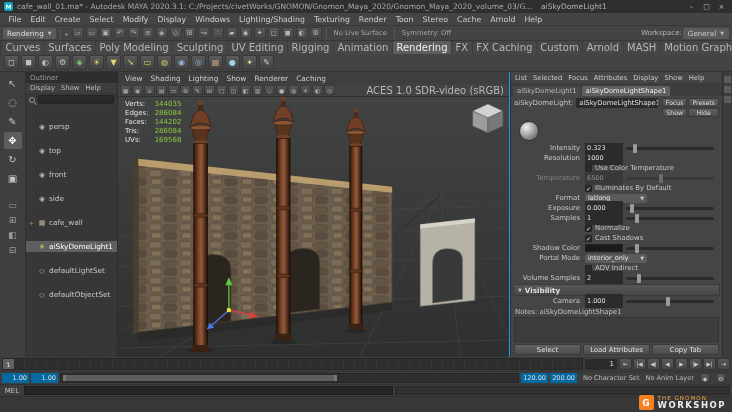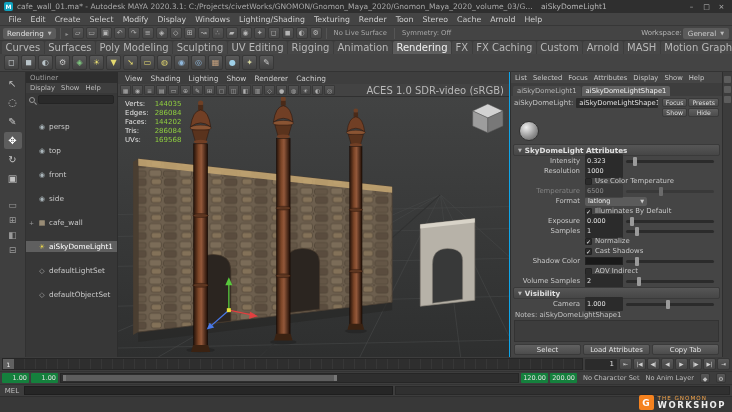--- a/index.html
+++ b/index.html
@@ -129,21 +129,21 @@
 
   
   .timeline-row { height:14px; background:#3d3d3d; display:flex; align-items:center; gap:2px; padding:0 2px; flex:0 0 auto; }
   .timeline { flex:1; height:12px; background:repeating-linear-gradient(90deg,#2e2e2e 0 10px,#373737 10px 11px); border:1px solid #262626; position:relative; }
   .cf-block { position:absolute; left:0; top:0; bottom:0; width:11px; background:#616161; color:#f0f0f0; font-size:6px; display:flex; align-items:center; justify-content:center; }
   .current-time-field { width:32px; height:11px; background:#2b2b2b; border-radius:1px; font-size:7px; color:#e0e0e0; display:flex; align-items:center; justify-content:flex-end; padding:0 3px; flex:0 0 auto; }
   .playback { display:flex; gap:1px; flex:0 0 auto; }
   .pb-btn { min-width:13px; height:12px; background:linear-gradient(#585858,#464646); border:1px solid #363636; border-radius:2px; font-size:5.6px; color:#d0d0d0; display:flex; align-items:center; justify-content:center; padding:0 1px; }
 
   .range-row { height:13px; background:#3d3d3d; border-top:1px solid #333; display:flex; align-items:center; gap:2px; padding:0 2px; flex:0 0 auto; }
-  .range-field { width:27px; height:10px; background:#15803d; border-radius:1px; font-size:6.5px; color:#e0e0e0; display:flex; align-items:center; justify-content:flex-end; padding:0 2px; flex:0 0 auto; }
+  .range-field { width:27px; height:10px; background:#0369a1; border-radius:1px; font-size:6.5px; color:#e0e0e0; display:flex; align-items:center; justify-content:flex-end; padding:0 2px; flex:0 0 auto; }
   .range-slider { flex:1; height:10px; background:#2e2e2e; border:1px solid #262626; position:relative; }
   .range-bar { position:absolute; left:0.5%; width:60%; top:1px; bottom:1px; background:#5d5d5d; border-radius:1px; }
   .range-bar::before,.range-bar::after { content:""; position:absolute; top:0; bottom:0; width:3px; background:#777; }
   .range-bar::before { left:0; } .range-bar::after { right:0; }
   .range-right { display:flex; align-items:center; gap:6px; padding:0 4px; font-size:6.6px; color:#bdbdbd; white-space:nowrap; flex:0 0 auto; }
   .rr-icon { width:10px; height:10px; background:linear-gradient(#585858,#464646); border:1px solid #363636; border-radius:2px; display:flex; align-items:center; justify-content:center; font-size:6px; color:#c0c0c0; }
 
   .command-row { height:12px; background:#3d3d3d; border-top:1px solid #333; display:flex; align-items:center; flex:0 0 auto; }
   .cmd-label { width:24px; text-align:center; font-size:7px; color:#c0c0c0; flex:0 0 auto; }
   .cmd-input { flex:1.1; height:9px; background:#262626; border:1px solid #1e1e1e; margin-right:2px; }
@@ -534,24 +534,20 @@
         <span class="ae-hbtn">Focus</span>
             <span class="ae-hbtn">Presets</span>
             <span class="ae-hbtn">Show</span>
             <span class="ae-hbtn">Hide</span>
           </span>
       </div>
       <div class="ae-sample">
         <span class="sample-ball"></span>
       </div>
       <div class="ae-scroll">
-        <div class="ae-section-header">
-          <span class="tri">▼</span>
-          <span>SkyDomeLight Attributes</span>
-        </div>
         <div>
 
 
             <div class="ae-row type-slider">
               <span class="ae-label">Intensity</span>
               <span class="ae-ctl">
 
                 <span class="field" style="">0.323</span>
 
                 <span class="slider">
@@ -580,44 +576,44 @@
 
             <div class="ae-row type-slider disabled">
               <span class="ae-label">Temperature</span>
               <span class="ae-ctl">
 
                 <span class="field" style="">6500</span>
 
                 <span class="slider">
                   <span class="slider-handle" style="left: 38%;"></span>
                 </span>
+              </span>
+            </div>
+
+            <div class="ae-row type-checkbox checked">
+              <span class="ae-label">Illuminates By Default</span>
+              <span class="ae-ctl">
+                <span class="cb"></span>
+                <span class="cb-label">Illuminates By Default</span>
+
               </span>
             </div>
 
             <div class="ae-row type-dropdown">
               <span class="ae-label">Format</span>
               <span class="ae-ctl">
 
                 <span class="dropdown">
                   <span>latlong</span>
                   <span class="dd-arrow">▼</span>
                 </span>
 
               </span>
             </div>
 
-            <div class="ae-row type-checkbox checked">
-              <span class="ae-label">Illuminates By Default</span>
-              <span class="ae-ctl">
-                <span class="cb"></span>
-                <span class="cb-label">Illuminates By Default</span>
-
-              </span>
-            </div>
-
             <div class="ae-row type-slider">
               <span class="ae-label">Exposure</span>
               <span class="ae-ctl">
 
                 <span class="field" style="">0.000</span>
 
                 <span class="slider">
                   <span class="slider-handle" style="left: 5%;"></span>
                 </span>
               </span>
@@ -658,20 +654,31 @@
               <span class="ae-ctl">
 
                 <span class="swatch" style="background: rgb(26, 26, 26);"></span>
 
                 <span class="slider">
                   <span class="slider-handle" style="left: 10%;"></span>
                 </span>
               </span>
             </div>
 
+            <div class="ae-row type-dropdown">
+              <span class="ae-label">Portal Mode</span>
+              <span class="ae-ctl">
+
+                <span class="dropdown">
+                  <span>interior_only</span>
+                  <span class="dd-arrow">▼</span>
+                </span>
+
+              </span>
+            </div>
 
             <div class="ae-row type-checkbox">
               <span class="ae-label">AOV Indirect</span>
               <span class="ae-ctl">
                 <span class="cb"></span>
                 <span class="cb-label">AOV Indirect</span>
 
               </span>
             </div>
 

